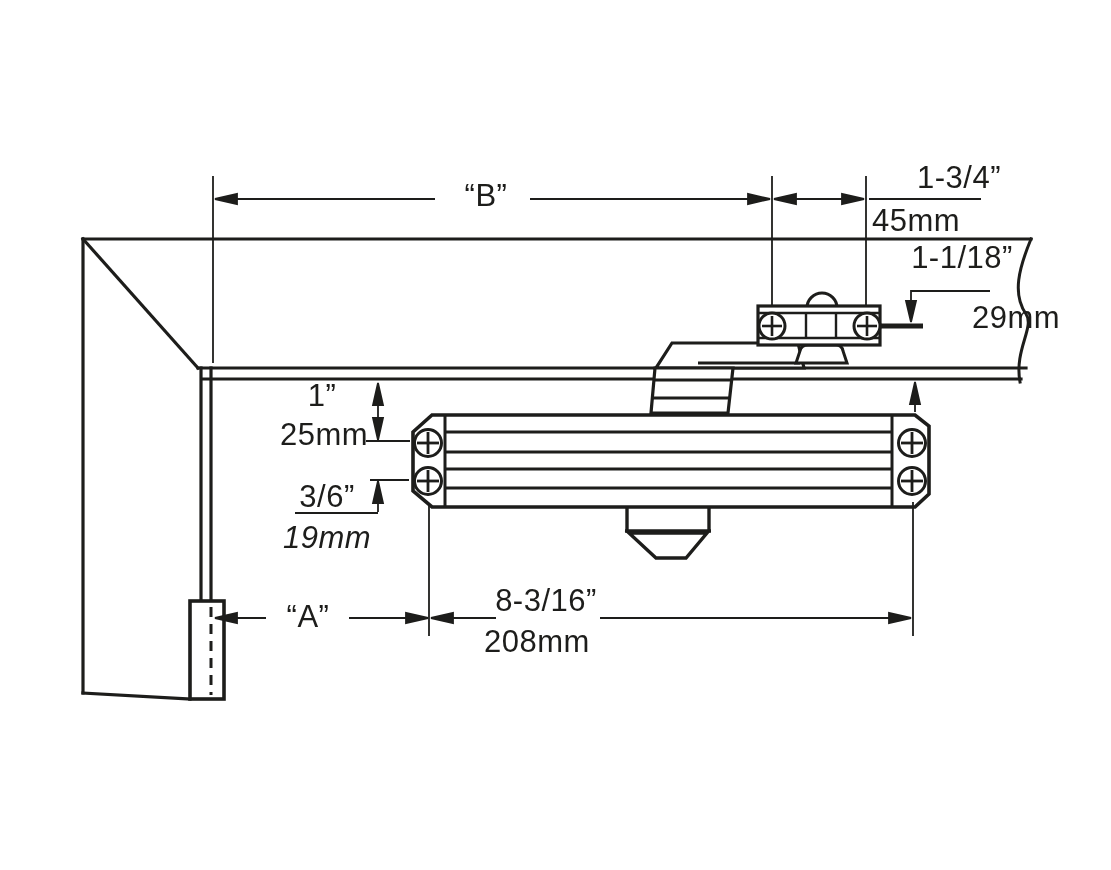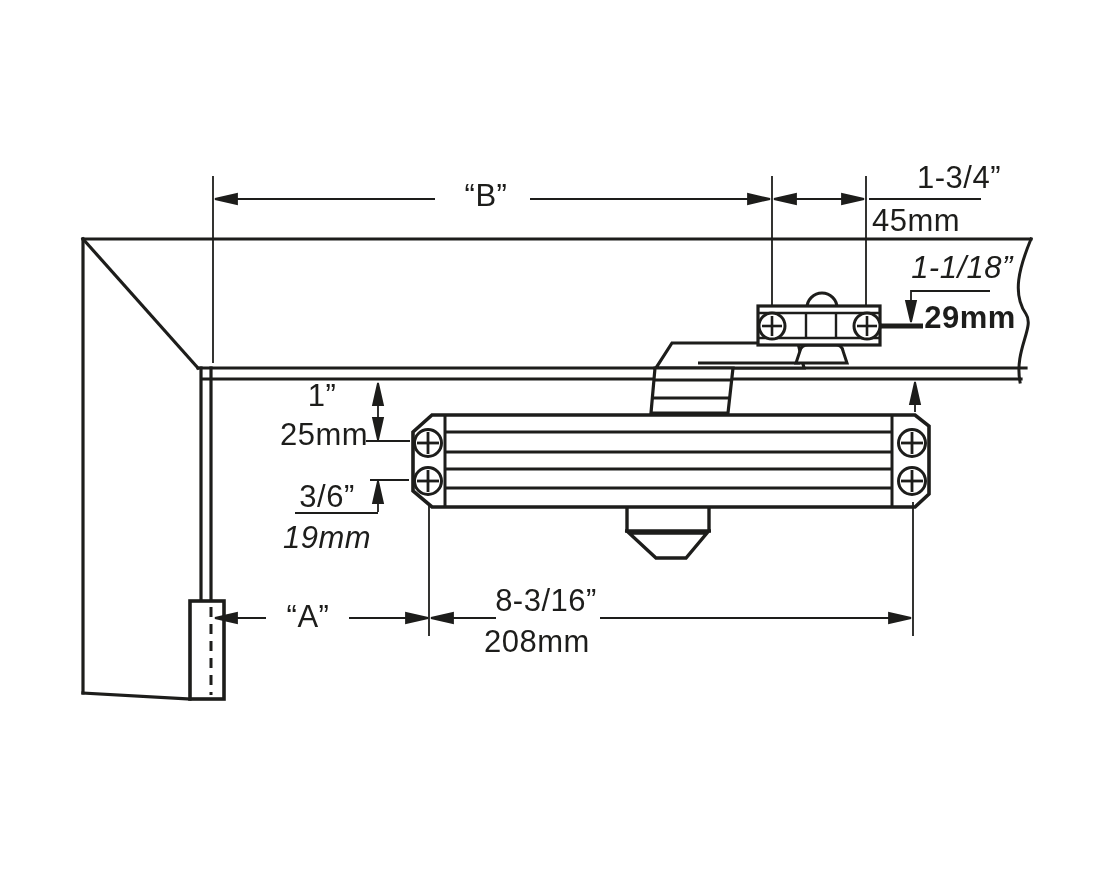--- a/index.html
+++ b/index.html
@@ -156,22 +156,22 @@
       <path d="M431,618 L453,613 L453,623 Z"></path>
       <path d="M911,618 L889,613 L889,623 Z"></path>
     </g>
   </svg>
 
   <div class="dim-label" style="left:486px;top:180px;">“B”</div>
 
   <div class="dim-label" style="left:927px;top:162px;margin-left:32px;">1-3/4”</div>
   <div class="dim-label" style="left:916px;top:205px;text-align:right;">45mm</div>
 
-  <div class="dim-label" style="left:962px;top:252px;font-style:italic;">1-1/18”</div>
-  <div class="dim-label" style="left:970px;top:302px;font-weight:bold;">29mm</div>
+  <div class="dim-label" style="left:962px;top:242px;">1-1/18”</div>
+  <div class="dim-label" style="left:1016px;top:302px;">29mm</div>
 
   <div class="dim-label" style="left:322px;top:380px;">1”</div>
   <div class="dim-label" style="left:324px;top:419px;">25mm</div>
 
   <div class="dim-label" style="left:327px;top:481px;">3/6”</div>
   <div class="dim-label" style="left:327px;top:522px;font-style:italic;">19mm</div>
 
   <div class="dim-label" style="left:308px;top:601px;">“A”</div>
 
   <div class="dim-label" style="left:546px;top:585px;text-align:right;">8-3/16”</div>

